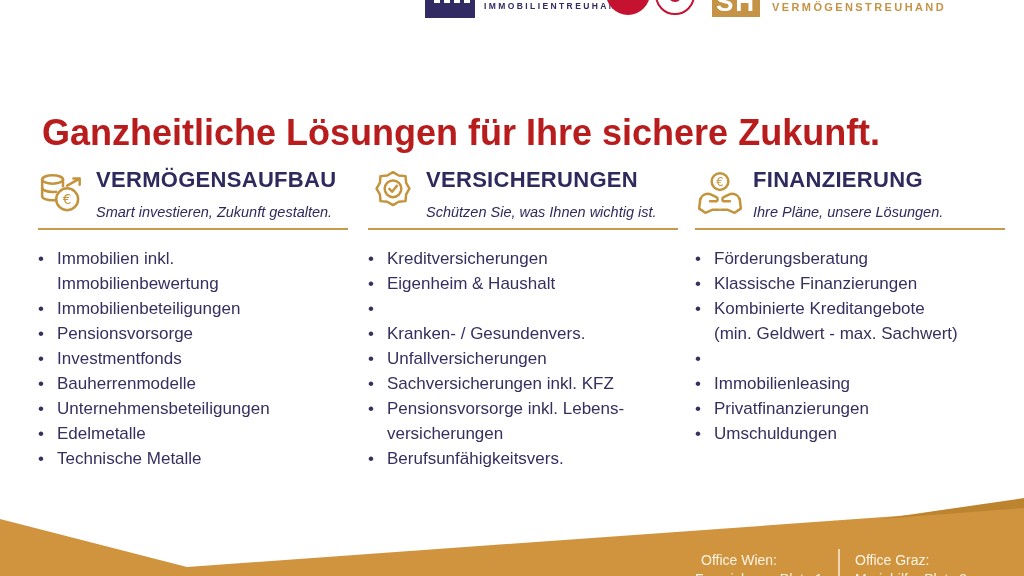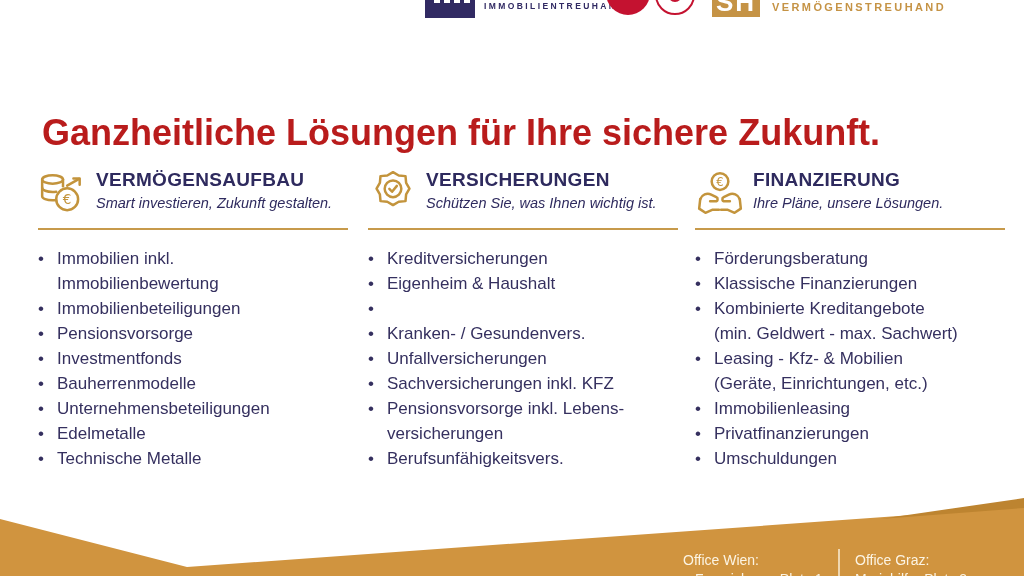--- a/index.html
+++ b/index.html
@@ -25,33 +25,33 @@
     letter-spacing:2.4px;color:#c59345;white-space:nowrap;}
   
   .title{position:absolute;left:42px;top:88px;font-size:36px;font-weight:bold;
     color:#b91c1c;white-space:nowrap;letter-spacing:0px;}
   
   .col{position:absolute;top:168px;width:310px;}
   .col1{left:38px;}.col2{left:368px;}.col3{left:695px;}
   .col-header{display:flex;align-items:flex-start;height:54px;}
   .col-icon{flex:0 0 50px;margin-right:8px;}
   .col-icon svg{display:block;}
-  .col-heading{font-size:19px;font-weight:bold;color:#2e2a5e;letter-spacing:.3px;line-height:24px;}
-  .col-sub{font-size:14.5px;font-style:italic;color:#2e2a5e;margin-top:3px;}
+  .col-heading{font-size:22px;font-weight:bold;color:#2e2a5e;letter-spacing:.3px;line-height:24px;}
+  .col-sub{font-size:14.5px;font-style:italic;color:#2e2a5e;margin-top:12px;}
   .col-rule{height:2px;background:#c79a4b;margin-top:6px;}
   ul.items{list-style:none;margin:16px 0 0 0;padding:0;}
   ul.items li{display:flex;font-size:17px;color:#35305f;line-height:25px;}
   ul.items .dot{flex:0 0 19px;color:#35305f;}
   ul.items .li-text{white-space:pre-line;}
   
   .footer-svg{position:absolute;left:0;bottom:0;width:1024px;height:90px;display:block;}
   .office-label{position:absolute;font-size:14px;color:#fcf4e3;}
   .office-address{position:absolute;font-size:14px;color:#fcf4e3;}
   .office-divider{position:absolute;left:838px;top:549px;width:2px;height:27px;background:rgba(252,244,227,.7);}
-  .ow-label{left:683px;top:552px;} .ow-addr{left:695px;top:571px;}
+  .ow-label{left:701px;top:552px;} .ow-addr{left:695px;top:571px;}
   .og-label{left:855px;top:552px;} .og-addr{left:855px;top:571px;}
 </style>
 </head>
 <body>
 
 <div class="slide">
 
   <div class="logo-im-box">
     <span class="glyph" style="left:9px"></span>
     <span class="glyph" style="left:19px"></span>
@@ -205,22 +205,20 @@
           <span class="dot">•</span>
           <span class="li-text">Klassische Finanzierungen</span>
         </li>
         <li>
           <span class="dot">•</span>
           <span class="li-text">Kombinierte Kreditangebote
 (min. Geldwert - max. Sachwert)</span>
         </li>
         <li>
           <span class="dot">•</span>
-          <span class="li-text">Leasing - Kfz- &amp; Mobilien
-(Geräte, Einrichtungen, etc.)</span>
         </li>
         <li>
           <span class="dot">•</span>
           <span class="li-text">Immobilienleasing</span>
         </li>
         <li>
           <span class="dot">•</span>
           <span class="li-text">Privatfinanzierungen</span>
         </li>
         <li>

